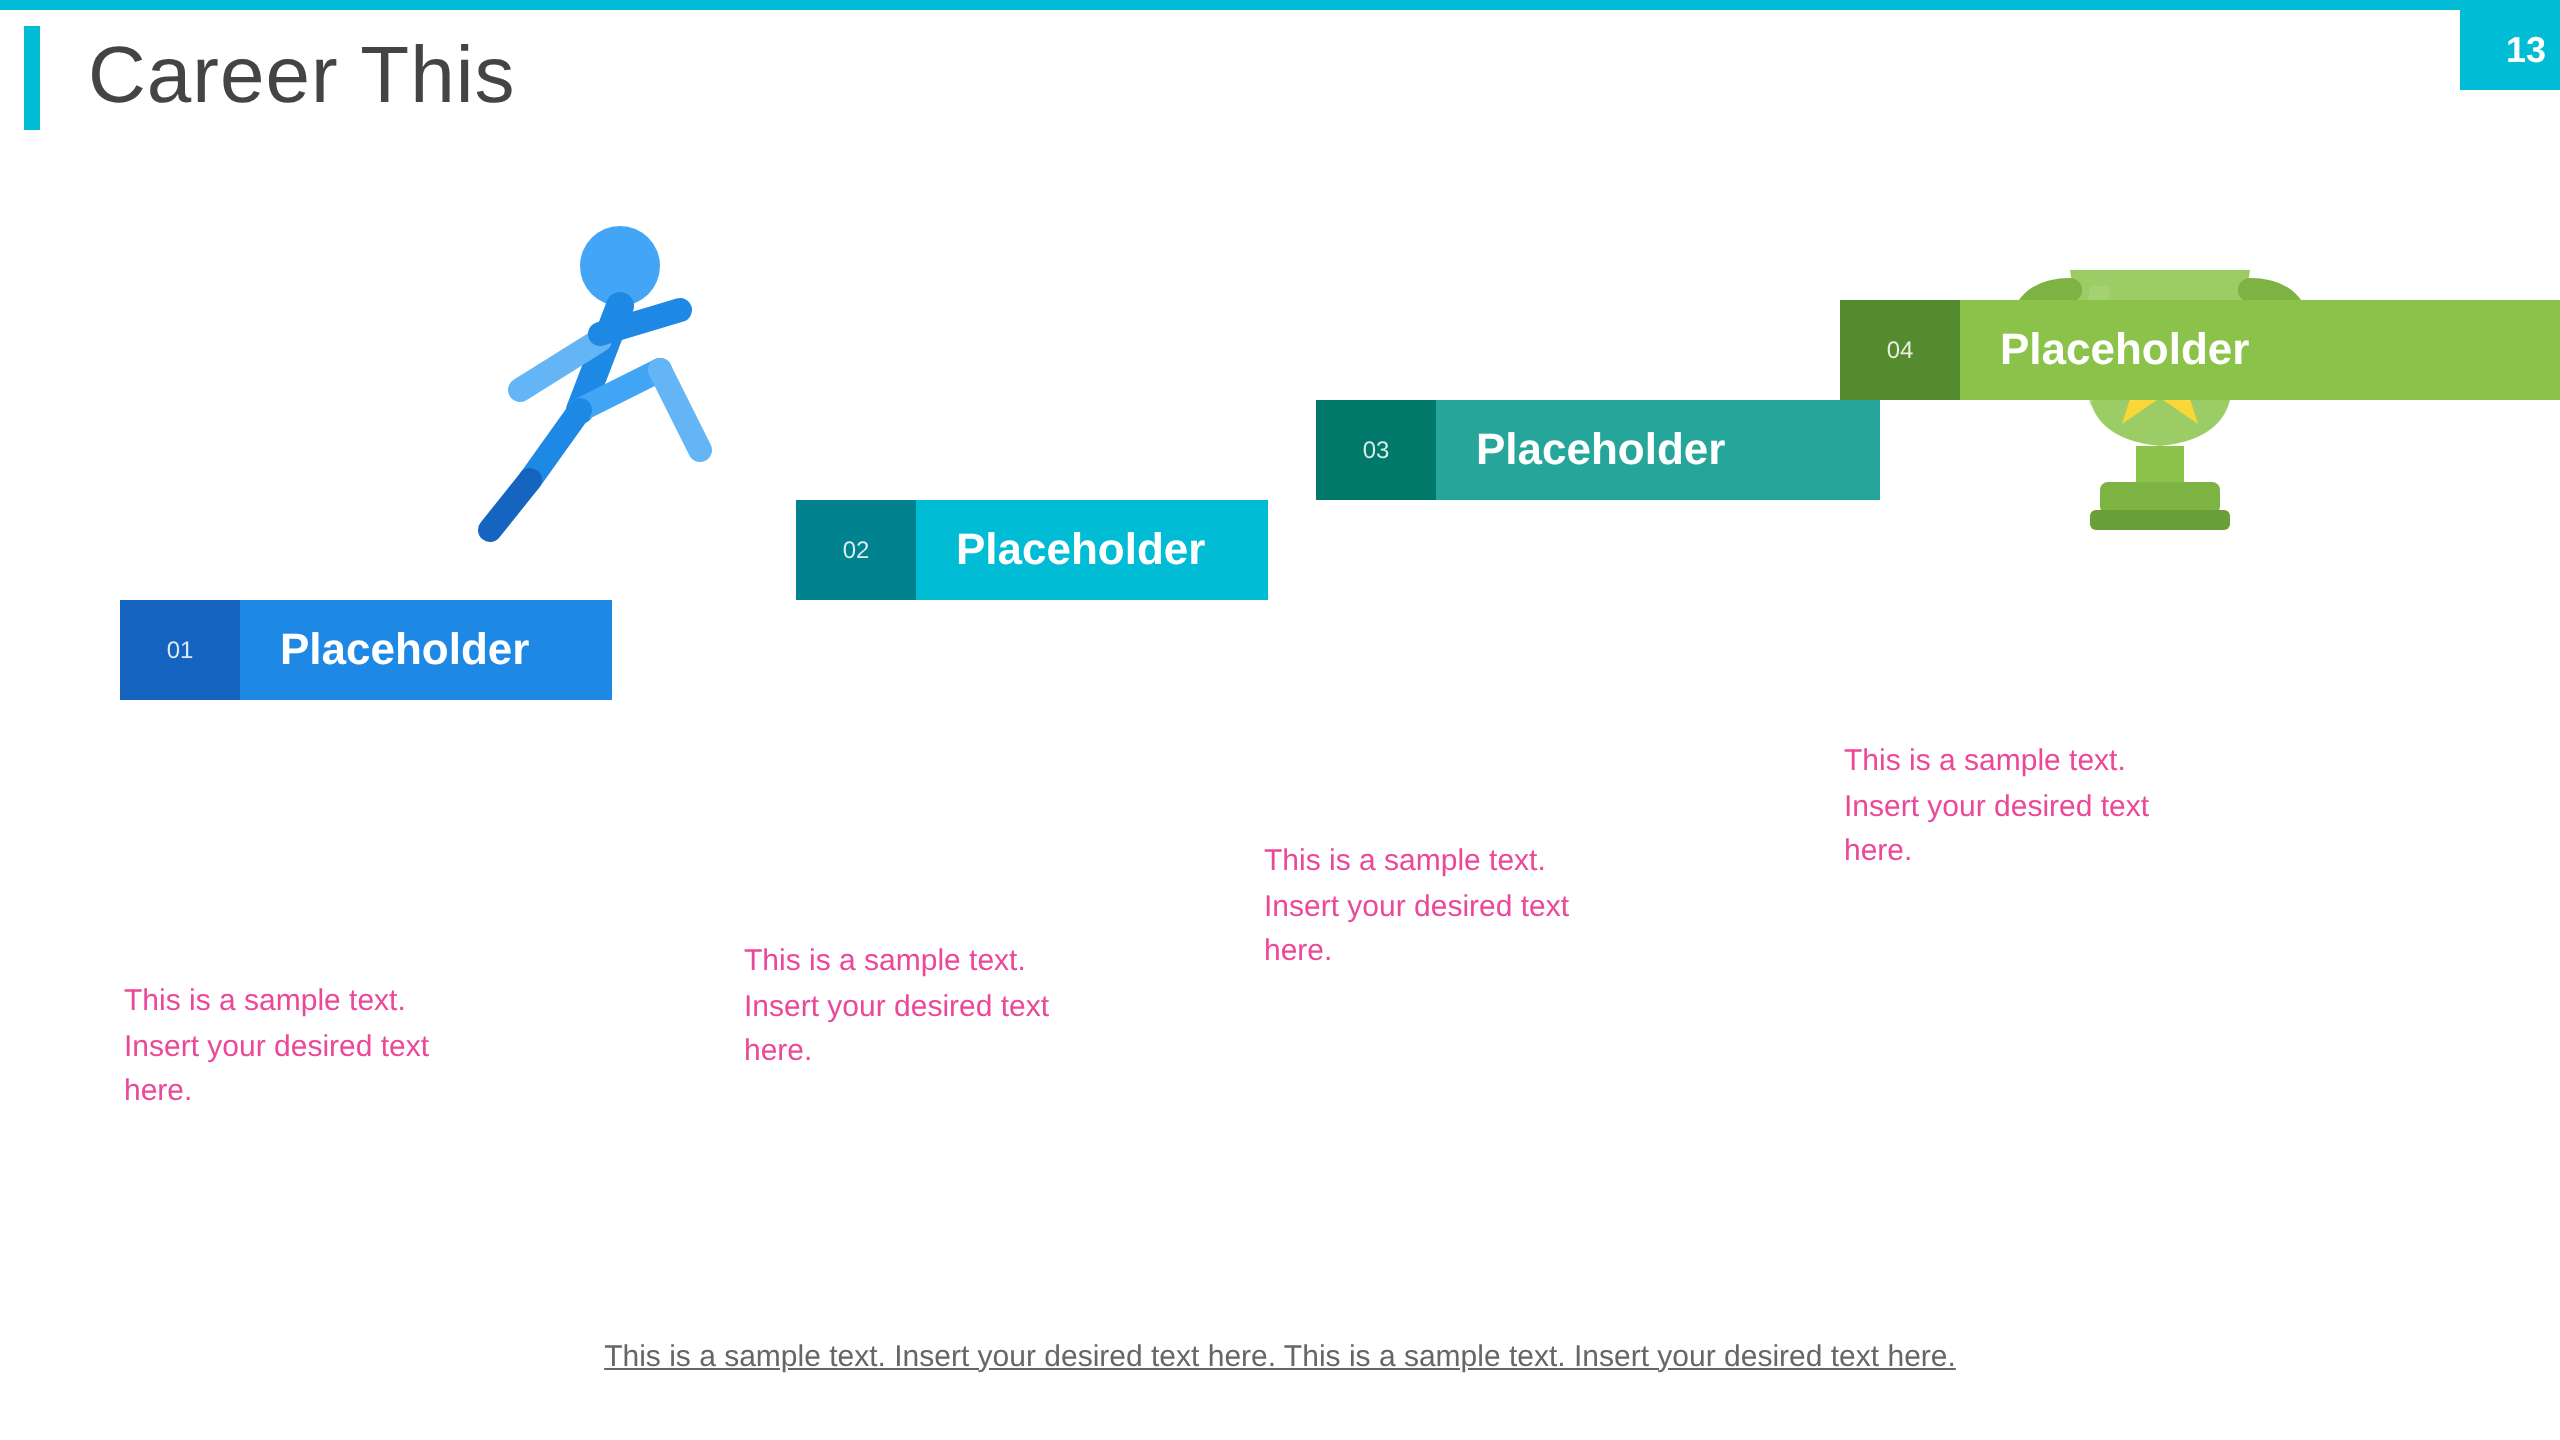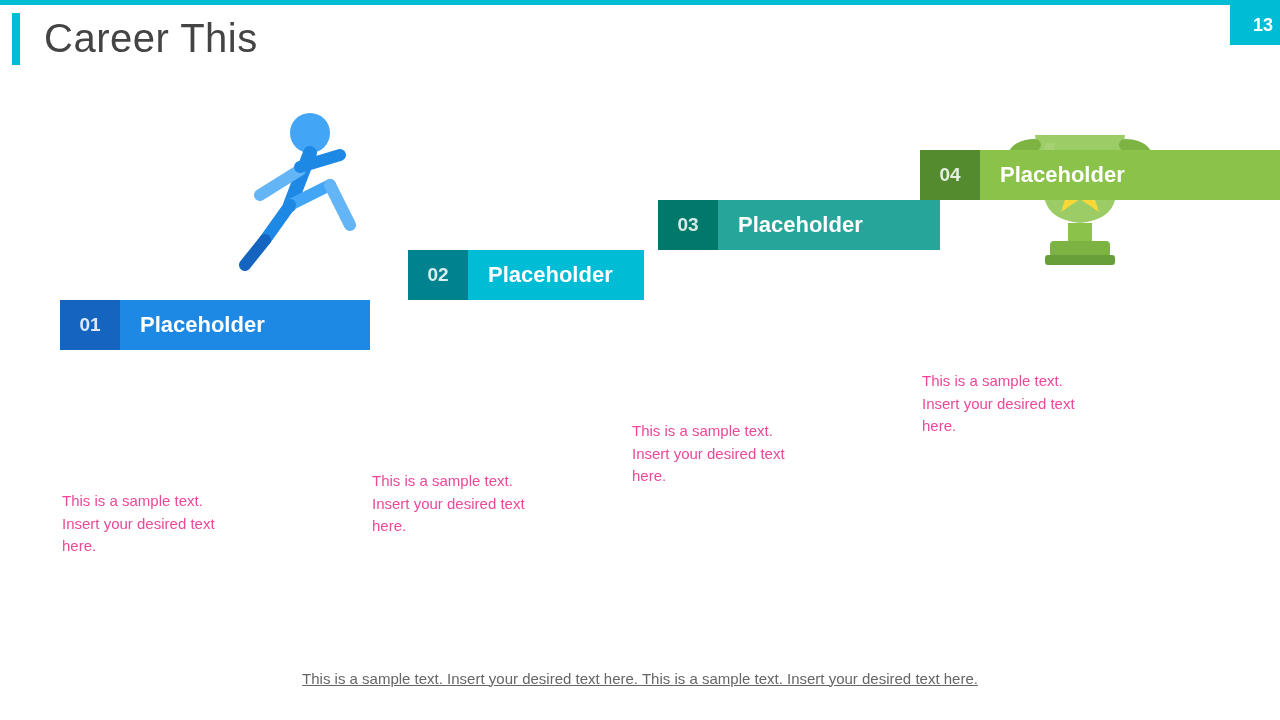--- a/index.html
+++ b/index.html
@@ -85,42 +85,42 @@
       display: flex;
       align-items: center;
     }
 
     .step-number-box {
       height: 50px;
       min-width: 60px;
       display: flex;
       align-items: center;
       justify-content: center;
-      font-size: 19px;
-      font-weight: 700;
+      font-size: 12px;
+      font-weight: 400;
       color: rgba(255,255,255,0.85);
       padding: 0 12px;
       text-align: center;
     }
 
     
     .step-1-bar {
       left: 0;
-      width: 310px;
+      width: 246px;
       top: 0;
       background: transparent;
       border-radius: 17px;
     }
     .step-1-bar .step-number-box { background: #1565C0; }
     .step-1-bar .step-label-box { background: #1E88E5; flex: 1; height: 50px; display: flex; align-items: center; padding: 0 20px; }
     .step-1-bar .step-label-box span { font-size: 22px; font-weight: 700; color: #fff; }
 
     
     .step-2-bar {
-      left: 320px;
+      left: 310px;
       width: 264px;
       top: -50px;
       background: transparent;
       padding-left: 28px;
     }
     .step-2-bar .step-number-box { background: #00838F; }
     .step-2-bar .step-label-box { background: #00BCD4; flex: 1; height: 50px; display: flex; align-items: center; padding: 0 20px; }
     .step-2-bar .step-label-box span { font-size: 22px; font-weight: 700; color: #fff; }
 
     

